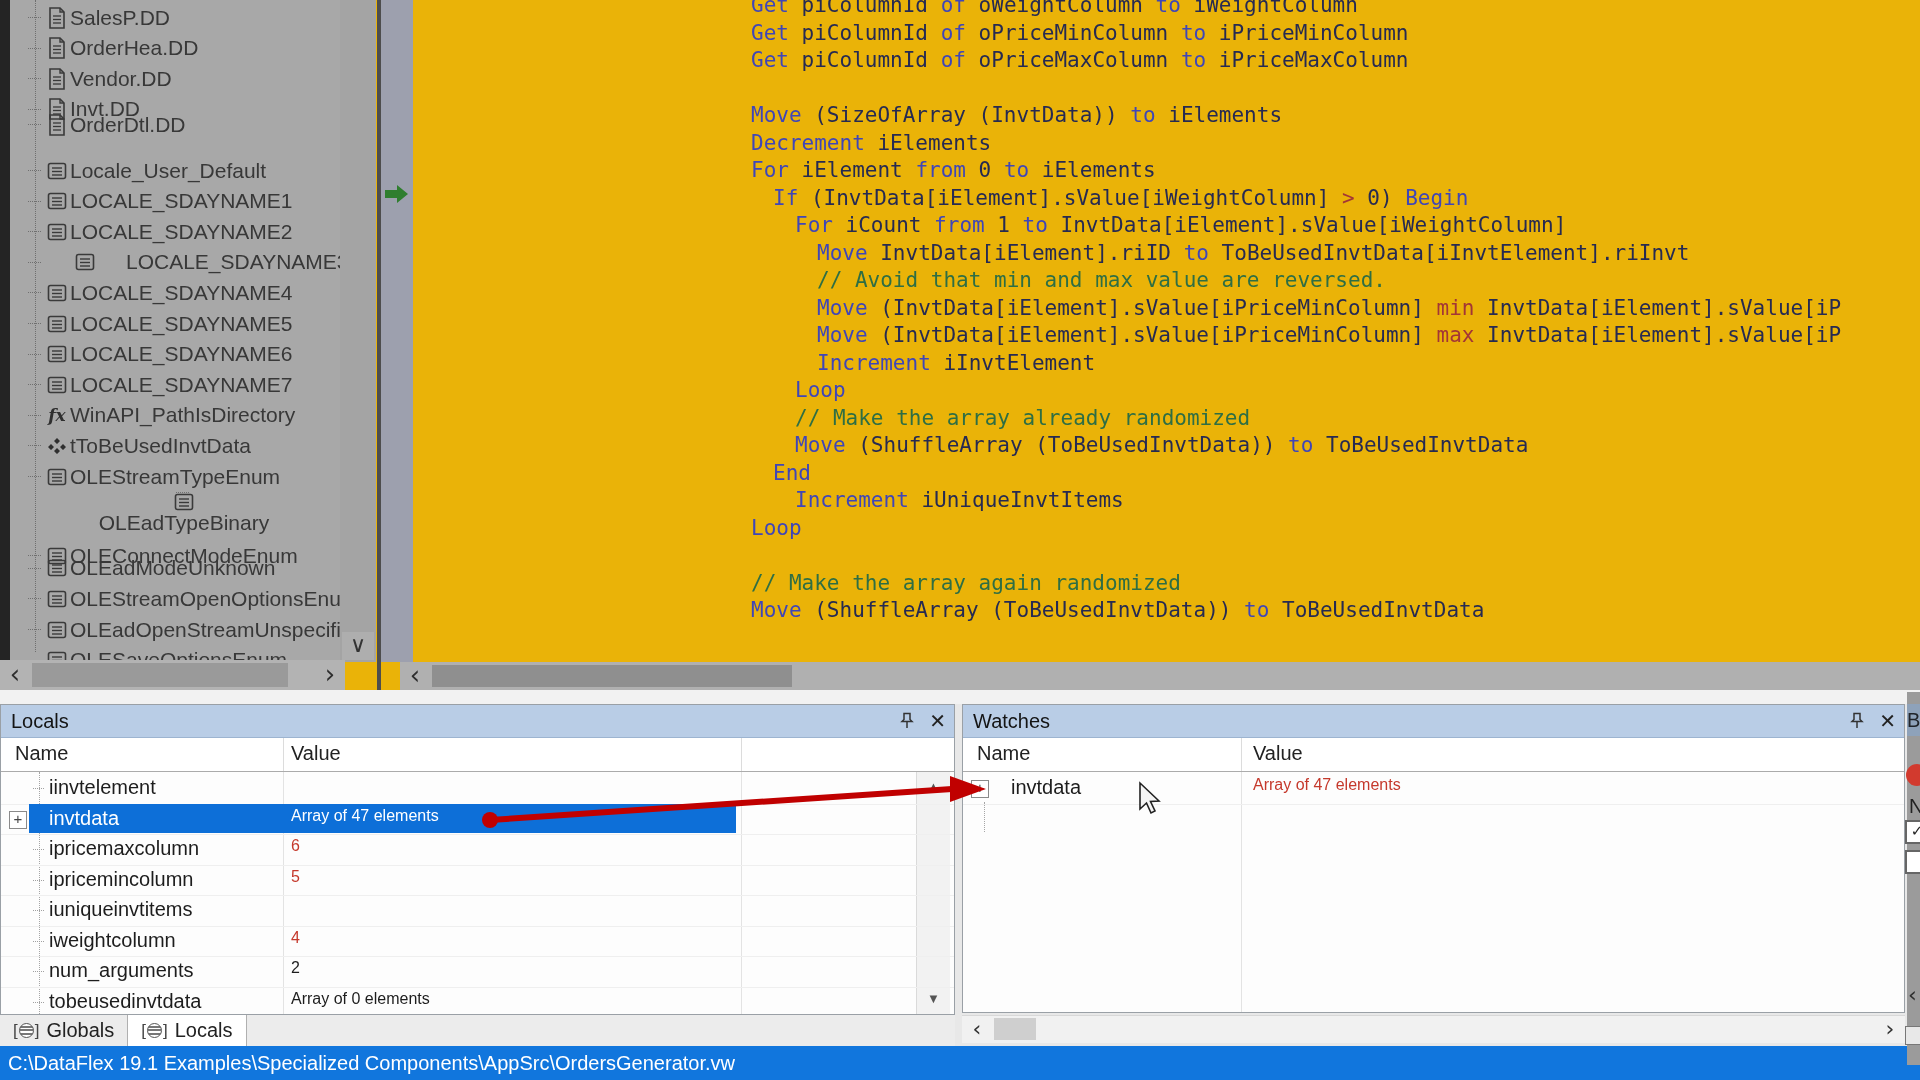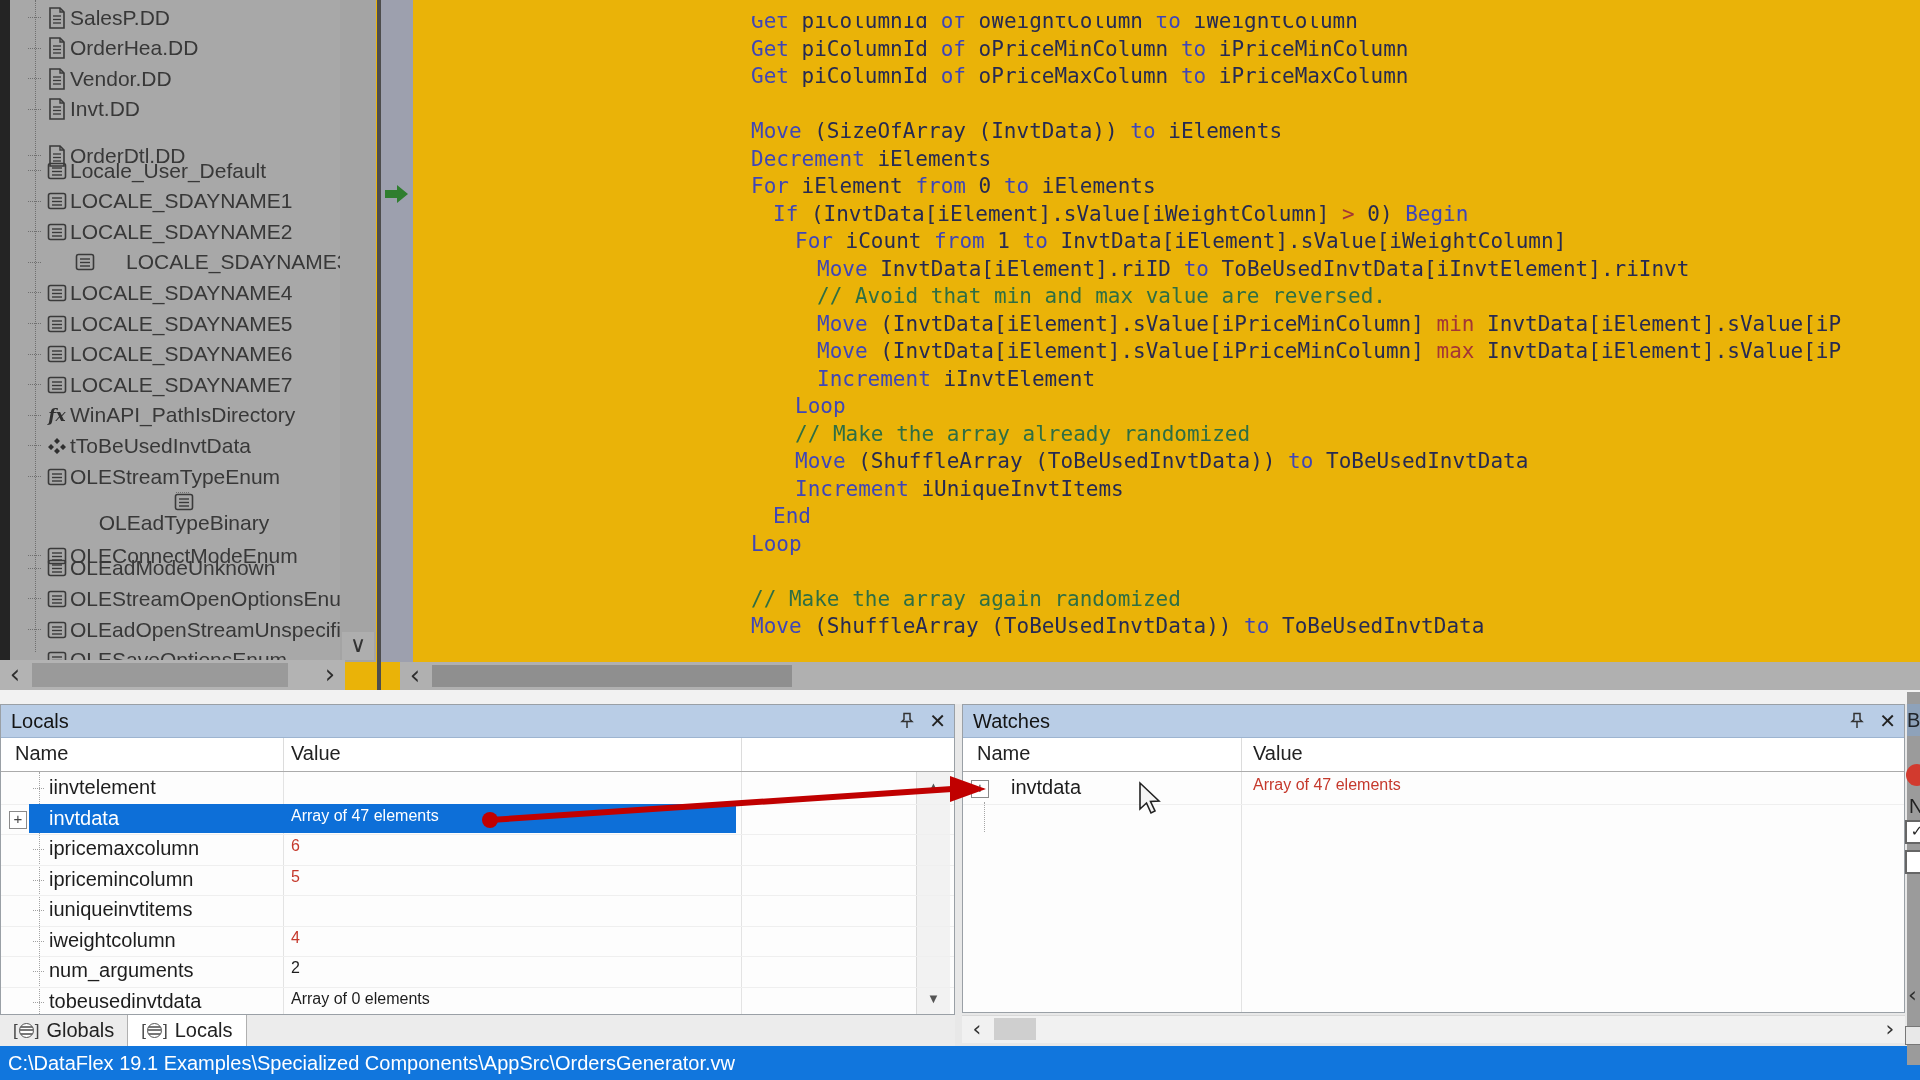--- a/index.html
+++ b/index.html
@@ -24,21 +24,21 @@
       color:#333;font-size:22px;text-align:center;line-height:26px}
   #tree-hscroll{position:absolute;left:0;top:660px;width:345px;height:30px;background:#b3b3b3}
   .scroll-arrow{position:absolute;top:0;height:30px;width:30px;color:#2e2e2e;font-size:26px;
       text-align:center;line-height:28px;font-family:"DejaVu Sans",sans-serif}
   #tree-hthumb{position:absolute;left:32px;top:3px;width:256px;height:24px;background:#9a9a9a}
 
   #panel-divider{position:absolute;left:377px;top:0;width:4px;height:690px;background:#4d4d4d}
   #code-gutter{position:absolute;left:381px;top:0;width:32px;height:662px;background:#9da0ae}
 
   
-  #code-area{position:absolute;left:413px;top:16px;width:1507px;height:636px;overflow:hidden}
+  #code-area{position:absolute;left:413px;top:0;width:1507px;height:636px;overflow:hidden}
   #code-lines{position:absolute;left:0;top:-8px;width:100%}
   .code-line{height:27.5px;line-height:27.5px;font-family:"DejaVu Sans Mono",monospace;
       font-size:21px;white-space:pre}
   .tk-k{color:#3f46b8}.tk-p{color:#262a52}.tk-c{color:#2e6e44}.tk-r{color:#a33636}
   #code-hscroll{position:absolute;left:400px;top:662px;width:1520px;height:28px;background:#b0b0b0}
   #code-hthumb{position:absolute;left:32px;top:3px;width:360px;height:22px;background:#8f8f8f}
 
   
   #split-strip{position:absolute;left:0;top:690px;width:1920px;height:14px;background:#f2f2f2}
 
@@ -151,21 +151,21 @@
           <svg width="18" height="22" viewBox="0 0 18 22">
             <path d="M2 1 h10 l4 4 v16 H2z" fill="none" stroke="#3a3a3a" stroke-width="1.6"></path>
             <path d="M12 1 v4 h4" fill="none" stroke="#3a3a3a" stroke-width="1.4"></path>
             <line x1="5" y1="9" x2="13" y2="9" stroke="#3a3a3a" stroke-width="1.3"></line>
             <line x1="5" y1="12.5" x2="13" y2="12.5" stroke="#3a3a3a" stroke-width="1.3"></line>
             <line x1="5" y1="16" x2="13" y2="16" stroke="#3a3a3a" stroke-width="1.3"></line>
           </svg>
         </span>
         <span class="tree-lbl">Invt.DD</span>
       </div>
-      <div class="tree-row" style="top: 140px; align-items: center;">
+      <div class="tree-row" style="top: 109px; align-items: center;">
         <span class="tree-dash"></span>
         <span class="tree-ico">
           <svg width="18" height="22" viewBox="0 0 18 22">
             <path d="M2 1 h10 l4 4 v16 H2z" fill="none" stroke="#3a3a3a" stroke-width="1.6"></path>
             <path d="M12 1 v4 h4" fill="none" stroke="#3a3a3a" stroke-width="1.4"></path>
             <line x1="5" y1="9" x2="13" y2="9" stroke="#3a3a3a" stroke-width="1.3"></line>
             <line x1="5" y1="12.5" x2="13" y2="12.5" stroke="#3a3a3a" stroke-width="1.3"></line>
             <line x1="5" y1="16" x2="13" y2="16" stroke="#3a3a3a" stroke-width="1.3"></line>
           </svg>
         </span>
@@ -398,22 +398,22 @@
         <div class="code-line" style="padding-left: 360px;"><span class="tk-k">If</span><span class="tk-p"> (InvtData[iElement].sValue[iWeightColumn] </span><span class="tk-r">&gt;</span><span class="tk-p"> 0) </span><span class="tk-k">Begin</span></div>
         <div class="code-line" style="padding-left: 382px;"><span class="tk-k">For</span><span class="tk-p"> iCount </span><span class="tk-k">from</span><span class="tk-p"> 1 </span><span class="tk-k">to</span><span class="tk-p"> InvtData[iElement].sValue[iWeightColumn]</span></div>
         <div class="code-line" style="padding-left: 404px;"><span class="tk-k">Move</span><span class="tk-p"> InvtData[iElement].riID </span><span class="tk-k">to</span><span class="tk-p"> ToBeUsedInvtData[iInvtElement].riInvt</span></div>
         <div class="code-line" style="padding-left: 404px;"><span class="tk-c">// Avoid that min and max value are reversed.</span></div>
         <div class="code-line" style="padding-left: 404px;"><span class="tk-k">Move</span><span class="tk-p"> (InvtData[iElement].sValue[iPriceMinColumn] </span><span class="tk-r">min</span><span class="tk-p"> InvtData[iElement].sValue[iP</span></div>
         <div class="code-line" style="padding-left: 404px;"><span class="tk-k">Move</span><span class="tk-p"> (InvtData[iElement].sValue[iPriceMinColumn] </span><span class="tk-r">max</span><span class="tk-p"> InvtData[iElement].sValue[iP</span></div>
         <div class="code-line" style="padding-left: 404px;"><span class="tk-k">Increment</span><span class="tk-p"> iInvtElement</span></div>
         <div class="code-line" style="padding-left: 382px;"><span class="tk-k">Loop</span></div>
         <div class="code-line" style="padding-left: 382px;"><span class="tk-c">// Make the array already randomized</span></div>
         <div class="code-line" style="padding-left: 382px;"><span class="tk-k">Move</span><span class="tk-p"> (ShuffleArray (ToBeUsedInvtData)) </span><span class="tk-k">to</span><span class="tk-p"> ToBeUsedInvtData</span></div>
+        <div class="code-line" style="padding-left: 360px;"><span class="tk-k">End</span></div>
         <div class="code-line" style="padding-left: 382px;"><span class="tk-k">Increment</span><span class="tk-p"> iUniqueInvtItems</span></div>
-        <div class="code-line" style="padding-left: 360px;"><span class="tk-k">End</span></div>
         <div class="code-line" style="padding-left: 338px;"><span class="tk-k">Loop</span></div>
         <div class="code-line" style="padding-left: 338px;"></div>
         <div class="code-line" style="padding-left: 338px;"><span class="tk-c">// Make the array again randomized</span></div>
         <div class="code-line" style="padding-left: 338px;"><span class="tk-k">Move</span><span class="tk-p"> (ShuffleArray (ToBeUsedInvtData)) </span><span class="tk-k">to</span><span class="tk-p"> ToBeUsedInvtData</span></div>
         <div class="code-line" style="padding-left: 338px;"></div>
         <div class="code-line" style="padding-left: 338px;"><span class="tk-k">If</span><span class="tk-p"> (bDuplicatesAllowed) </span><span class="tk-k">Begin</span></div>
       </div>
   </div>
 
   <div id="code-hscroll">

